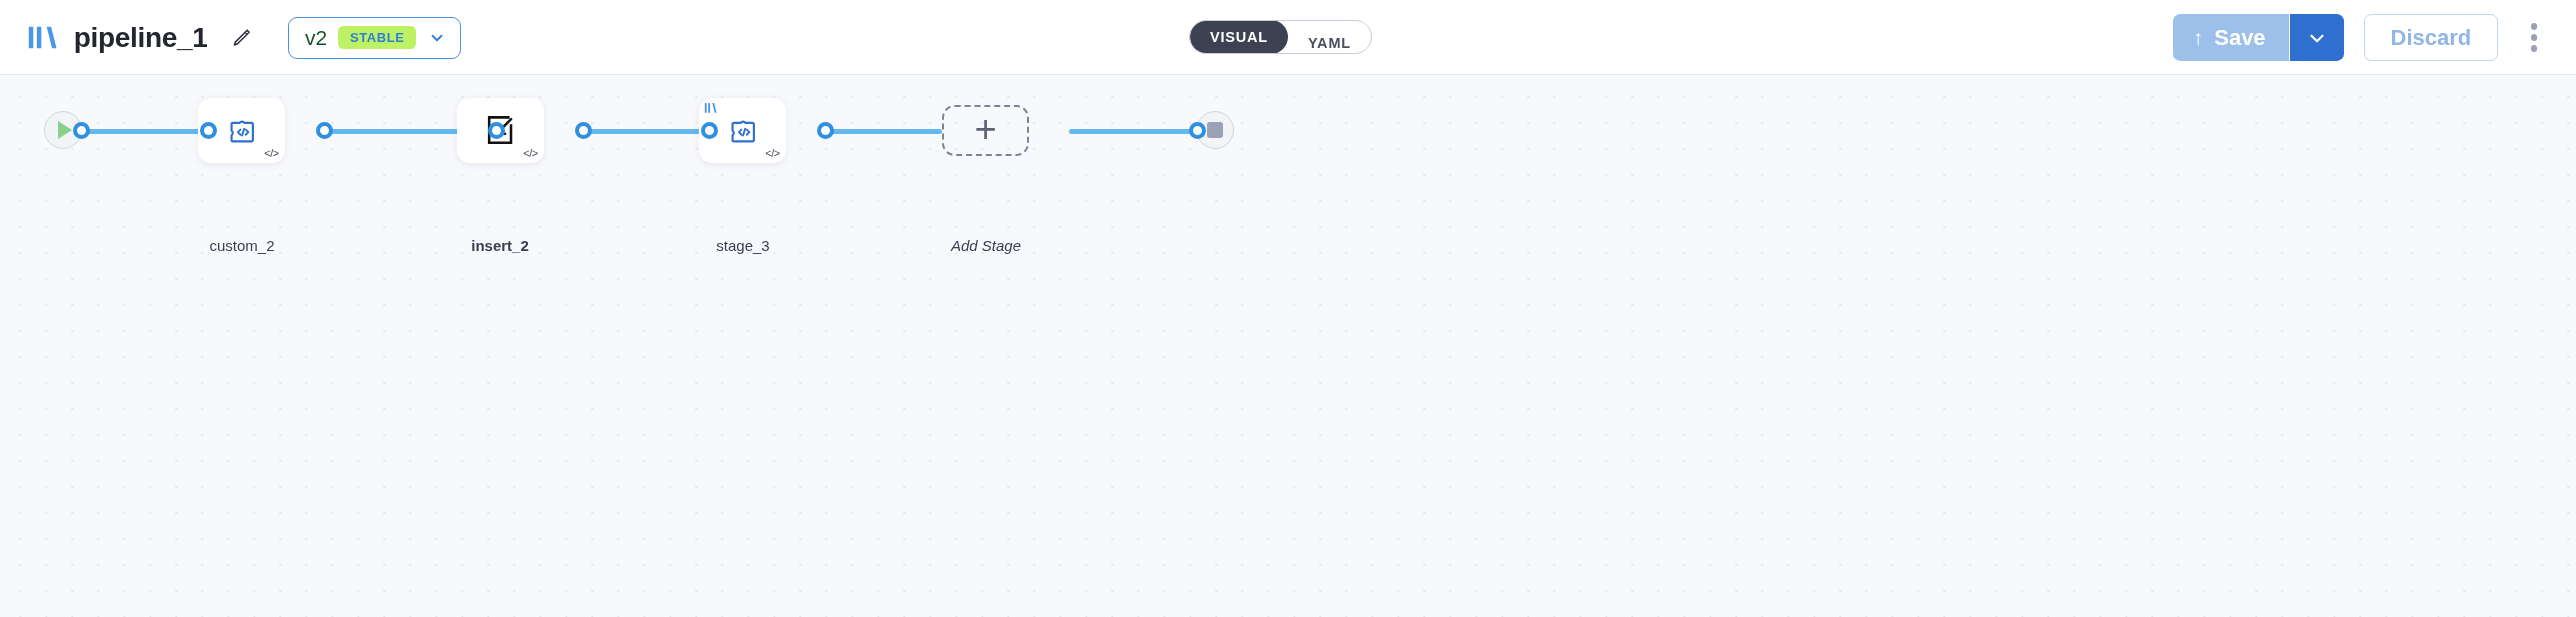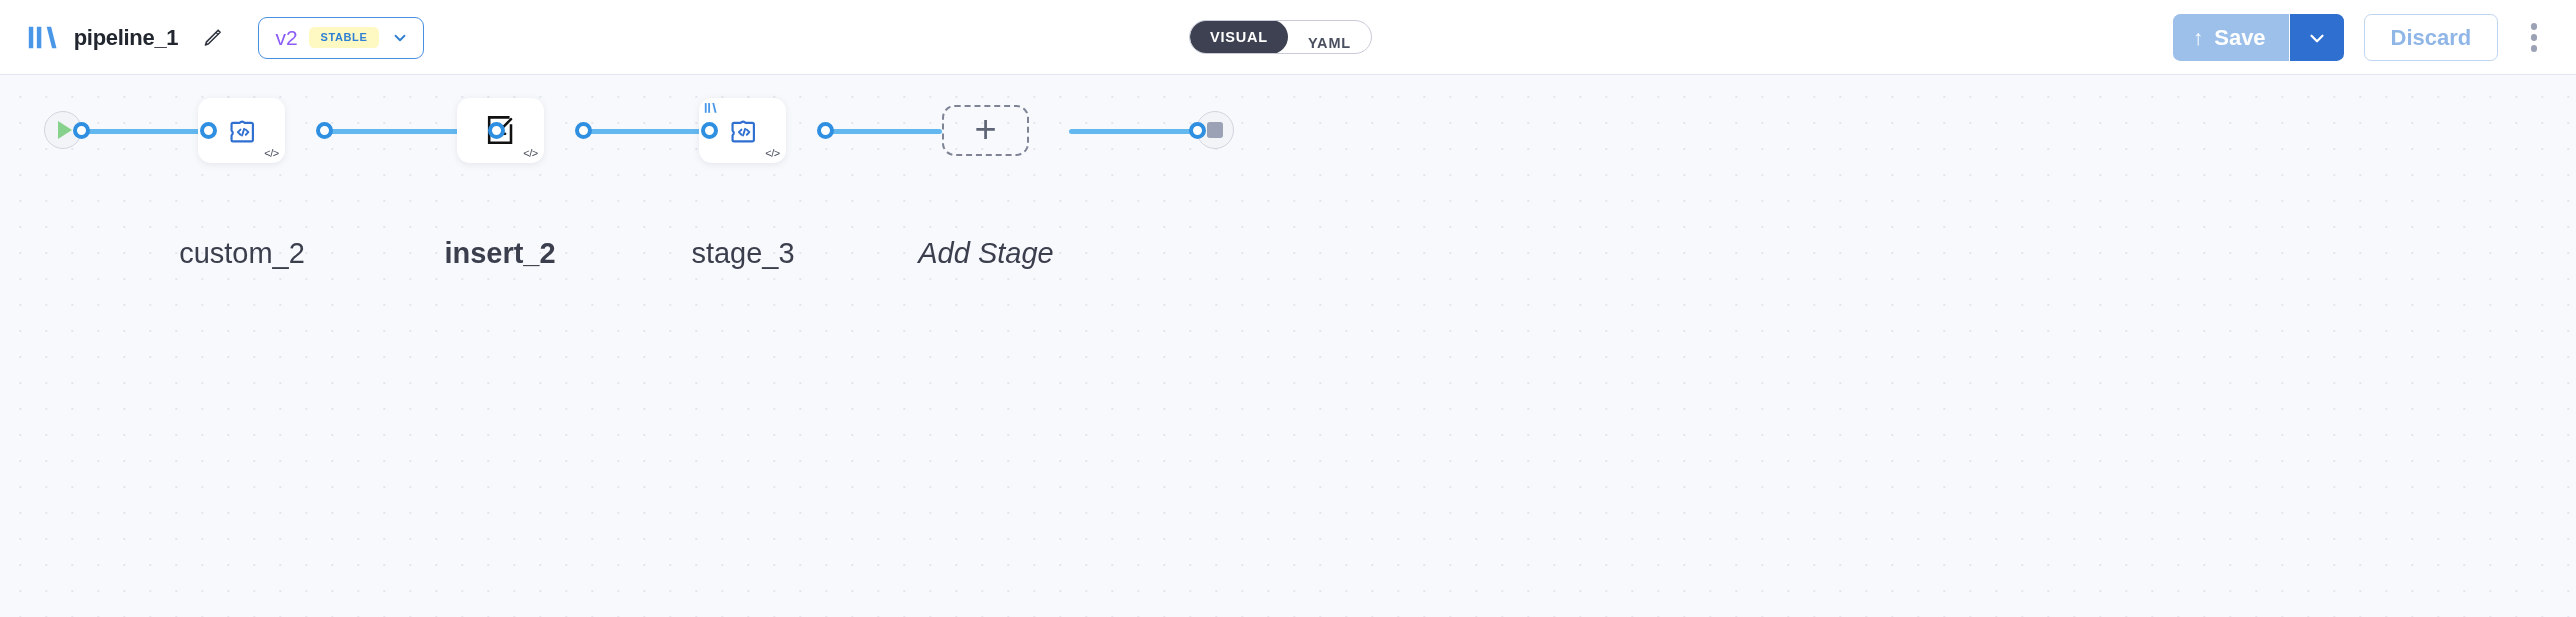--- a/index.html
+++ b/index.html
@@ -37,21 +37,21 @@
     align-items: center;
     gap: 0;
   }
   .brand-logo {
     display: block;
     width: 34px;
     height: 29px;
     margin-right: 12.7px;
   }
   .pipeline-title {
-    font-size: 22px;
+    font-size: 28px;
     font-weight: bold;
     color: #22262e;
     letter-spacing: -0.3px;
     white-space: nowrap;
   }
   .edit-pencil {
     margin-left: 20px;
     width: 27px; height: 27px;
     display: flex; align-items: center; justify-content: center;
     cursor: pointer;
@@ -64,27 +64,27 @@
     border-radius: 9px;
     display: flex;
     align-items: center;
     padding: 0 12.7px 0 16.3px;
     gap: 11px;
     background: #ffffff;
     cursor: pointer;
   }
   .version-label {
     font-size: 21px;
-    color: #8b5cf6;
+    color: #14532d;
     font-weight: 500;
   }
   .version-badge {
-    background: #fef9c3;
+    background: #bef264;
     color: #2f7fd4;
-    font-size: 11px;
+    font-size: 13px;
     font-weight: bold;
     letter-spacing: 0.6px;
     border-radius: 5.4px;
     padding: 5.4px 11.8px 4.5px 11.8px;
     line-height: 1;
   }
   .chev {
     width: 20px; height: 20px;
     display: flex; align-items: center; justify-content: center;
   }
@@ -312,21 +312,21 @@
     font-size: 38px;
     line-height: 1;
     font-weight: 300;
     margin-top: -3.6px;
   }
 
   
   .node-label {
     position: absolute;
     text-align: center;
-    font-size: 29px;
+    font-size: 15px;
     color: #3b3f4d;
     white-space: nowrap;
   }
 </style>
 </head>
 <body>
 
 <div id="app">
 
   <div class="header">

